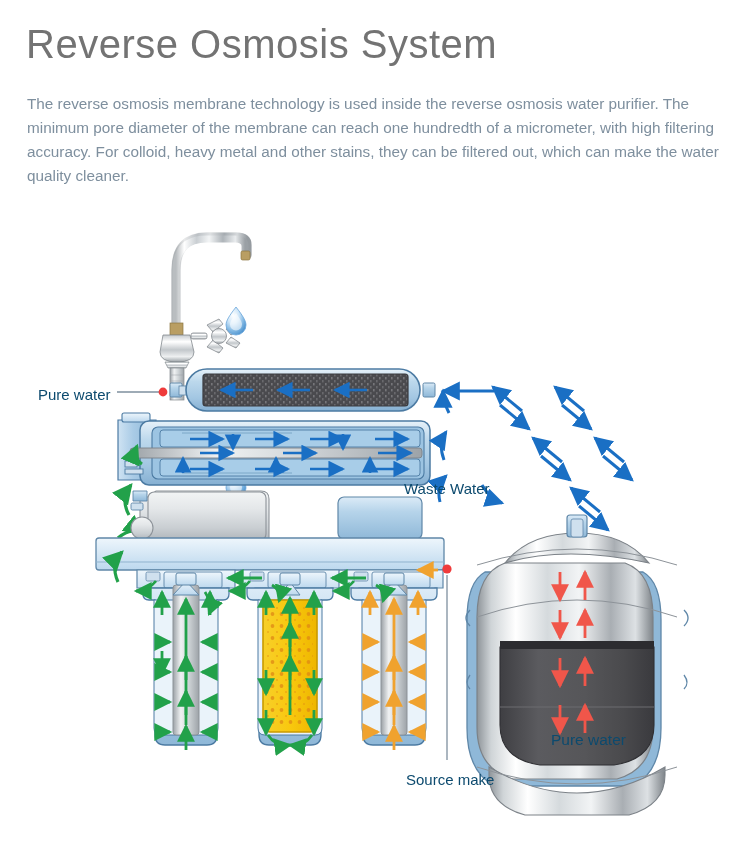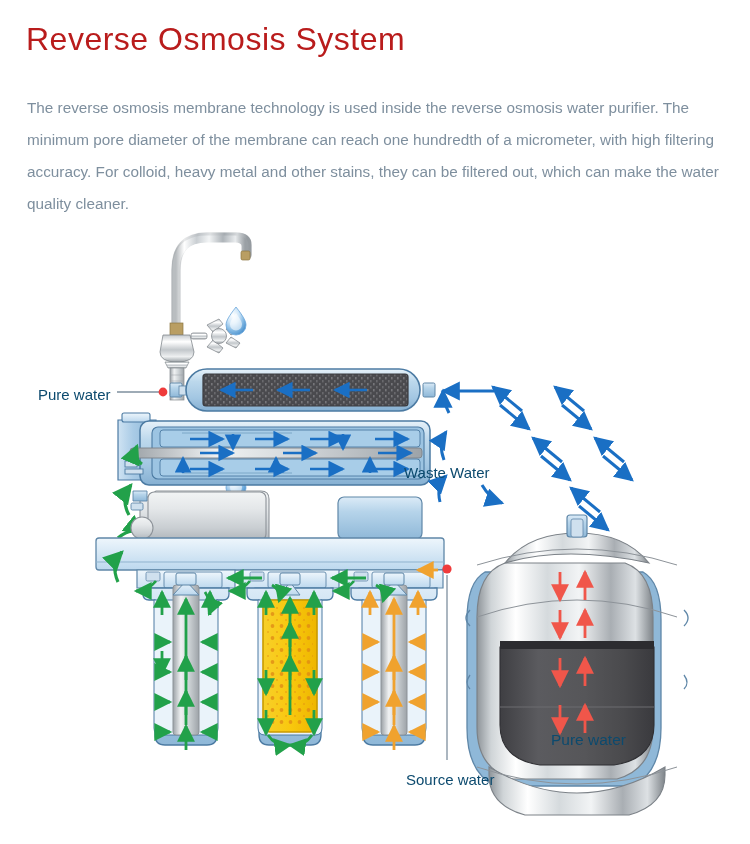--- a/index.html
+++ b/index.html
@@ -4,26 +4,26 @@
 <style>
   html,body{margin:0;padding:0;background:#ffffff;}
   body{
     width:750px;height:844px;position:relative;overflow:hidden;
     font-family:"Liberation Sans","DejaVu Sans",sans-serif;
     color:#7b8a99;
     -webkit-font-smoothing:antialiased;
   }
   #page-title{
     position:absolute;left:26px;top:22px;
-    font-size:32px;font-weight:400;letter-spacing:0.5px;
-    color:#b91c1c;line-height:1.1;white-space:nowrap;
+    font-size:40px;font-weight:400;letter-spacing:0.5px;
+    color:#737373;line-height:1.1;white-space:nowrap;
   }
   #intro{
     position:absolute;left:27px;top:92px;width:706px;
-    font-size:15.3px;line-height:32px;color:#7e8f9e;
+    font-size:15.3px;line-height:24px;color:#7e8f9e;
   }
   #diagram{position:absolute;left:0;top:215px;width:750px;height:629px;}
   .lbl{
     position:absolute;font-size:15px;color:#0c4a6e;white-space:nowrap;
   }
   svg{display:block;}
 </style>
 </head>
 <body>
 
@@ -434,15 +434,15 @@
   </g>
 
   <g>
     <circle cx="447" cy="354" r="4.6" fill="#ef3b3b"></circle>
     <line x1="447" y1="360" x2="447" y2="545" stroke="#7e8f9e" stroke-width="1.3"></line>
   </g>
 </svg>
 </div>
 
 <div class="lbl" style="left:38px;top:386px;">Pure water</div>
-<div class="lbl" style="left:404px;top:464px;">Waste Water</div>
-<div class="lbl" style="left:406px;top:771px;">Source water</div>
+<div class="lbl" style="left:404px;top:480px;">Waste Water</div>
+<div class="lbl" style="left:406px;top:771px;">Source make</div>
 <div class="lbl" style="left:551px;top:731px;font-size:15.5px;">Pure water</div>
 
 </body></html>

